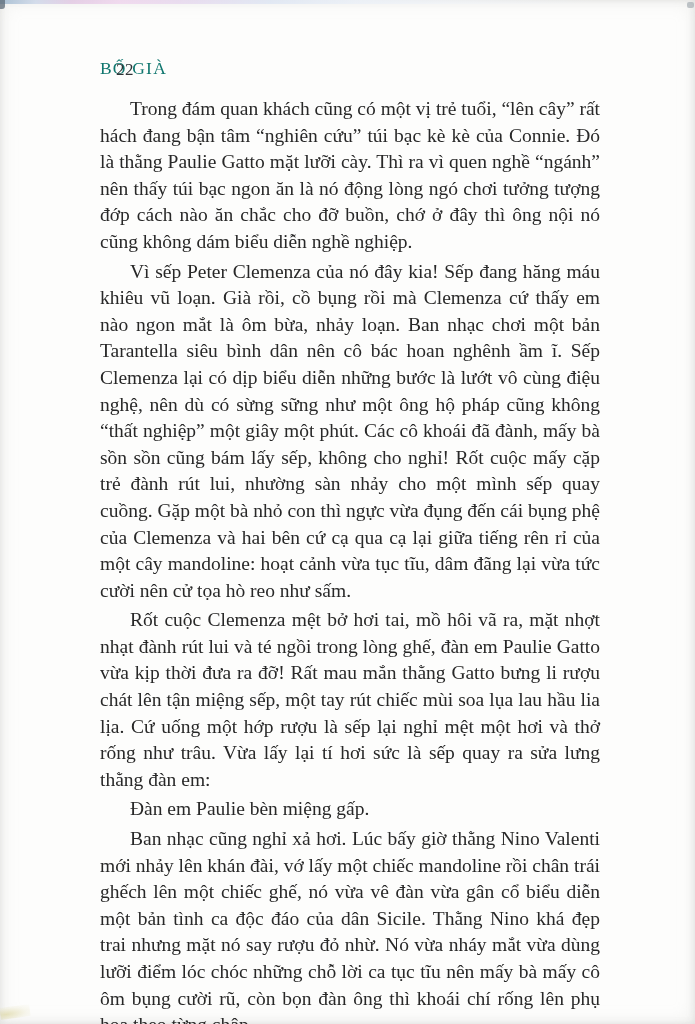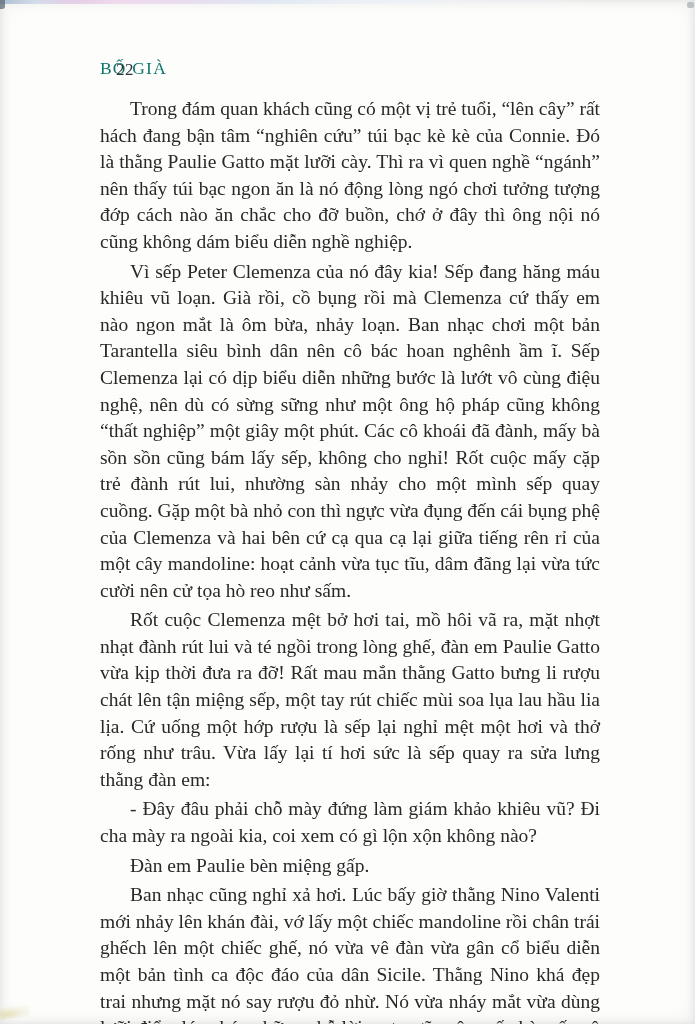--- a/index.html
+++ b/index.html
@@ -108,16 +108,15 @@
 
 <header class="page-header">
   <span class="page-number">22</span>
   <div class="running-title">BỐ GIÀ</div>
 </header>
 
 <main class="body-text">
   <p>Trong đám quan khách cũng có một vị trẻ tuổi, “lên cây” rất hách đang bận tâm “nghiên cứu” túi bạc kè kè của Connie. Đó là thằng Paulie Gatto mặt lưỡi cày. Thì ra vì quen nghề “ngánh” nên thấy túi bạc ngon ăn là nó động lòng ngó chơi tưởng tượng đớp cách nào ăn chắc cho đỡ buồn, chớ ở đây thì ông nội nó cũng không dám biểu diễn nghề nghiệp.</p>
   <p>Vì sếp Peter Clemenza của nó đây kia! Sếp đang hăng máu khiêu vũ loạn. Già rồi, cồ bụng rồi mà Clemenza cứ thấy em nào ngon mắt là ôm bừa, nhảy loạn. Ban nhạc chơi một bản Tarantella siêu bình dân nên cô bác hoan nghênh ầm ĩ. Sếp Clemenza lại có dịp biểu diễn những bước là lướt vô cùng điệu nghệ, nên dù có sừng sững như một ông hộ pháp cũng không “thất nghiệp” một giây một phút. Các cô khoái đã đành, mấy bà sồn sồn cũng bám lấy sếp, không cho nghỉ! Rốt cuộc mấy cặp trẻ đành rút lui, nhường sàn nhảy cho một mình sếp quay cuồng. Gặp một bà nhỏ con thì ngực vừa đụng đến cái bụng phệ của Clemenza và hai bên cứ cạ qua cạ lại giữa tiếng rên rỉ của một cây mandoline: hoạt cảnh vừa tục tĩu, dâm đãng lại vừa tức cười nên cử tọa hò reo như sấm.</p>
   <p>Rốt cuộc Clemenza mệt bở hơi tai, mồ hôi vã ra, mặt nhợt nhạt đành rút lui và té ngồi trong lòng ghế, đàn em Paulie Gatto vừa kịp thời đưa ra đỡ! Rất mau mắn thằng Gatto bưng li rượu chát lên tận miệng sếp, một tay rút chiếc mùi soa lụa lau hầu lia lịa. Cứ uống một hớp rượu là sếp lại nghỉ mệt một hơi và thở rống như trâu. Vừa lấy lại tí hơi sức là sếp quay ra sửa lưng thằng đàn em:</p>
-  <p>- Đây đâu phải chỗ mày đứng làm giám khảo khiêu vũ? Đi cha mày ra ngoài kia, coi xem có gì lộn xộn không nào?</p>
   <p>Đàn em Paulie bèn miệng gấp.</p>
   <p>Ban nhạc cũng nghỉ xả hơi. Lúc bấy giờ thằng Nino Valenti mới nhảy lên khán đài, vớ lấy một chiếc mandoline rồi chân trái ghếch lên một chiếc ghế, nó vừa vê đàn vừa gân cổ biểu diễn một bản tình ca độc đáo của dân Sicile. Thằng Nino khá đẹp trai nhưng mặt nó say rượu đỏ nhừ. Nó vừa nháy mắt vừa dùng lưỡi điểm lóc chóc những chỗ lời ca tục tĩu nên mấy bà mấy cô ôm bụng cười rũ, còn bọn đàn ông thì khoái chí rống lên phụ họa theo từng chập.</p>
 </main>
 
 </body></html>

